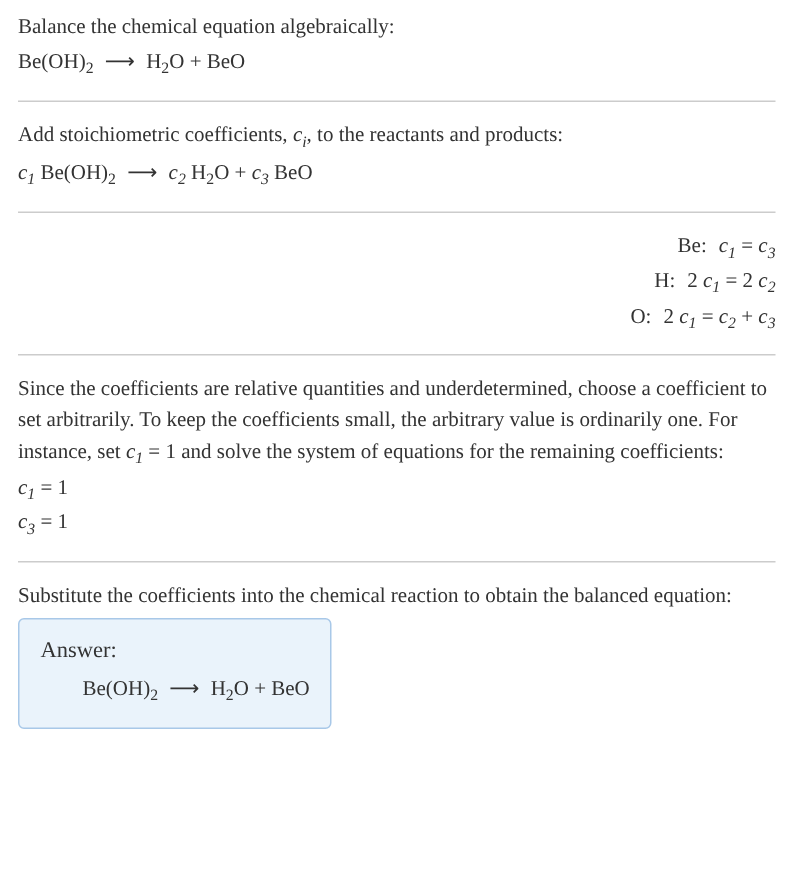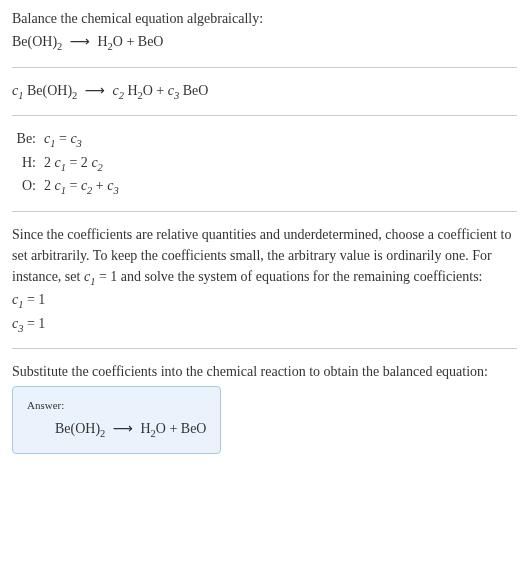--- a/index.html
+++ b/index.html
@@ -37,20 +37,21 @@
     }
     .italic {
       font-style: italic;
     }
     .atom-table {
       margin-top: 2px;
     }
     .atom-row {
       display: flex;
       align-items: baseline;
+      justify-content: flex-end;
     }
     .atom-label {
       width: 32px;
       text-align: right;
       padding-right: 8px;
     }
     .atom-eq {
       text-align: left;
     }
     .coeff-list {
@@ -62,21 +63,21 @@
     .answer-box {
       border: 1px solid #a8c8e8;
       background: #eaf3fb;
       border-radius: 4px;
       padding: 10px 14px 12px 14px;
       display: inline-block;
       min-width: 200px;
       margin-top: 4px;
     }
     .answer-label {
-      font-size: 11px;
+      font-size: 15px;
       color: #333;
       margin-bottom: 4px;
     }
     .answer-eq {
       padding-left: 28px;
     }
   </style>
 </head>
 <body>
 
@@ -85,20 +86,23 @@
   <div class="equation-line">
     <span><span>Be(OH)</span><sub>2</sub></span>
     <span class="arrow">⟶</span>
     <span><span>H</span><sub>2</sub><span>O + BeO</span></span>
   </div>
 </div>
 
 <hr class="divider">
 
 <div class="section">
+  <div>
+    <span>Add stoichiometric coefficients, </span><span class="italic"><span>c</span><sub>i</sub></span><span>, to the reactants and products:</span>
+  </div>
   <div class="equation-line">
     <span class="italic"><span>c</span><sub>1</sub></span><span> Be(OH)</span><sub>2</sub>
     <span class="arrow">⟶</span>
     <span class="italic"><span>c</span><sub>2</sub></span><span> H</span><sub>2</sub><span>O + </span><span class="italic"><span>c</span><sub>3</sub></span><span> BeO</span>
   </div>
 </div>
 
 <hr class="divider">
 
 <div class="section">

